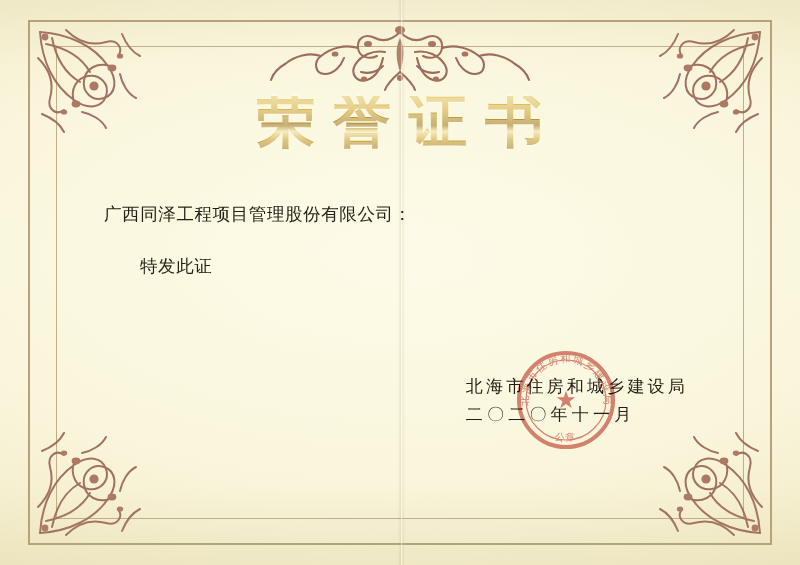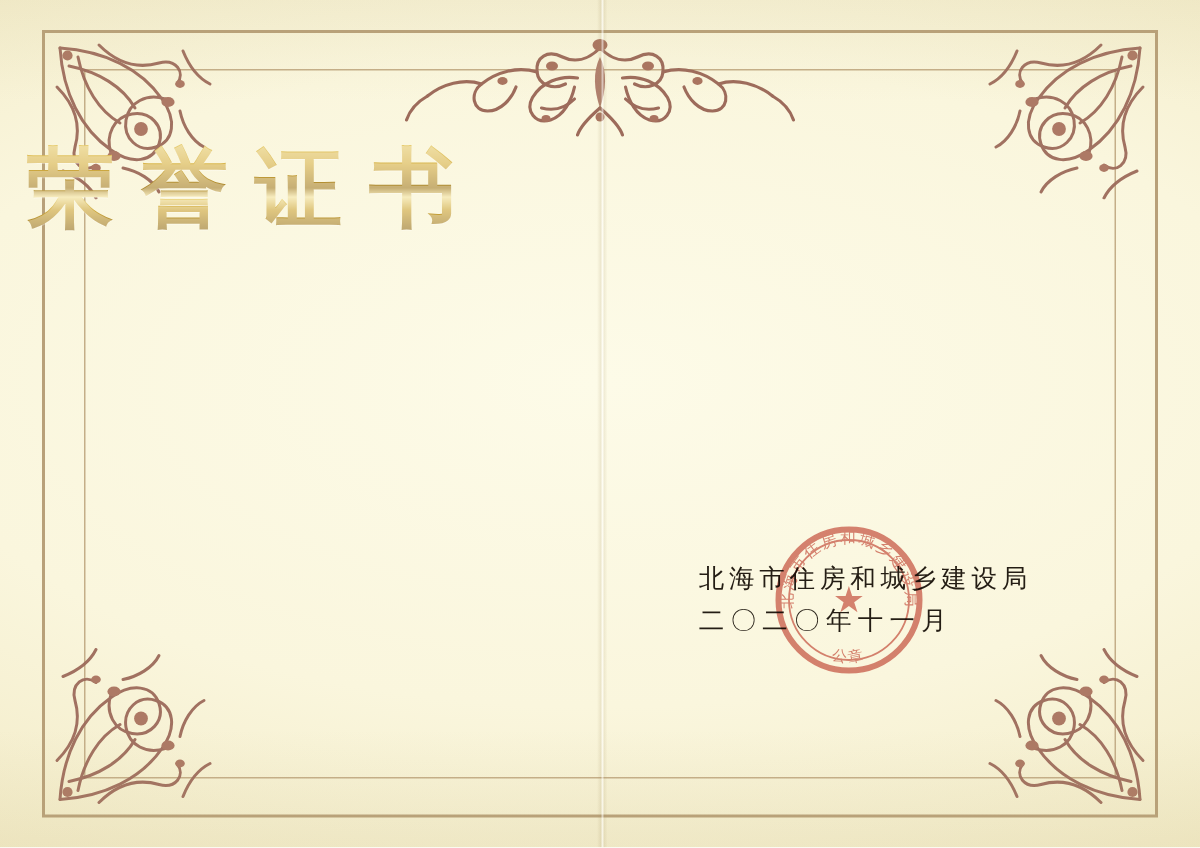--- a/index.html
+++ b/index.html
@@ -90,22 +90,23 @@
     z-index: 4;
   }
   .top-ornament svg { width: 100%; height: 100%; display: block; }
 
   
   .title {
     position: absolute;
     top: 96px;
     left: 0;
     width: 100%;
+    text-align: center;
     z-index: 7;
-    font-family: Liberation Serif, serif;
+    font-family: Liberation Mono, monospace;
     font-size: 58px;
     font-weight: bold;
     letter-spacing: 18px;
     text-indent: 18px;
     line-height: 1.05;
     color: #c8a43a;
     background: linear-gradient(to bottom,
         #e8cf76 0%, #d8b449 22%, #a9842a 48%,
         #f2e29b 58%, #cfa93c 72%, #8d6a1f 100%);
     -webkit-background-clip: text;
@@ -297,20 +298,22 @@
         <ellipse cx="28" cy="84" rx="3.2" ry="2.6"></ellipse>
         <ellipse cx="84" cy="28" rx="3.2" ry="2.6"></ellipse>
         <circle cx="9" cy="9" r="3.4"></circle>
       </g>
     </svg>
   </div>
 
   <div class="title">荣誉证书</div>
 
   <div class="body-text">
+    <p class="salutation">广西同泽工程项目管理股份有限公司：</p>
+    <p class="closing"><span class="indent"></span><span>特发此证</span></p>
   </div>
 
   <div class="seal">
     <svg viewBox="0 0 108 108" xmlns="http://www.w3.org/2000/svg">
       <defs>
         <path id="sealTopArc" d="M 16 54 A 38 38 0 0 1 92 54"></path>
         <path id="sealBottomArc" d="M 26 76 A 30 30 0 0 0 82 76"></path>
       </defs>
       <circle cx="54" cy="54" r="47" fill="none" stroke="#c0392b" stroke-width="4"></circle>
       <circle cx="54" cy="54" r="40" fill="none" stroke="#c0392b" stroke-width="1.2"></circle>

